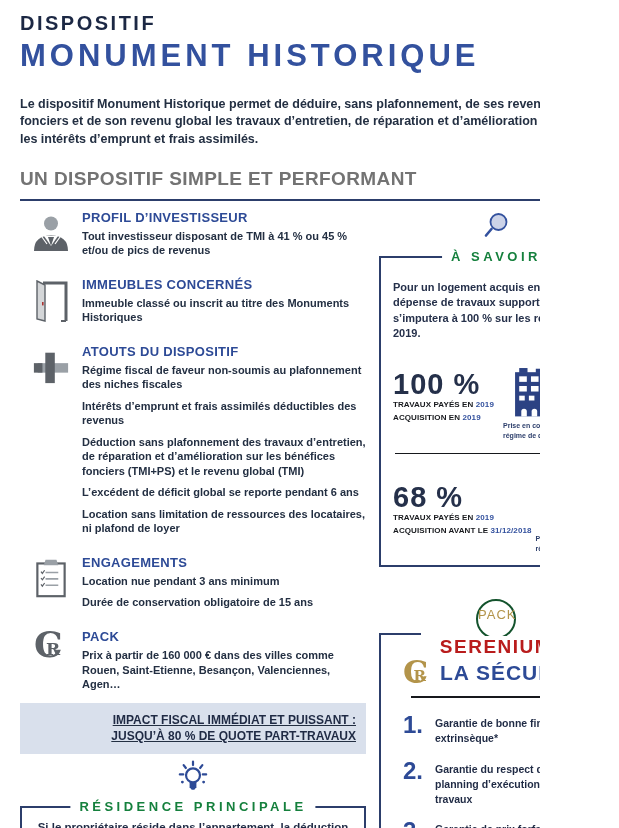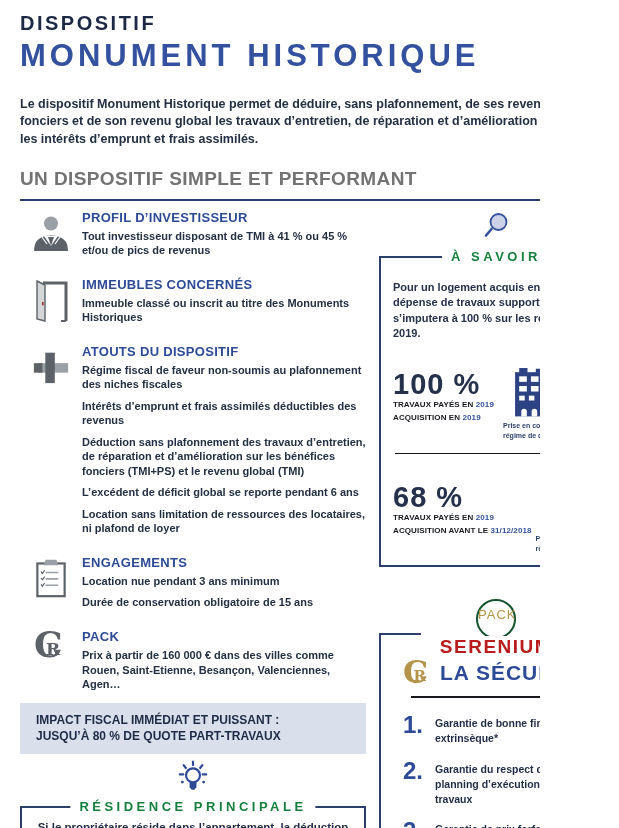--- a/index.html
+++ b/index.html
@@ -32,21 +32,21 @@
   .feat-body p:last-child { margin-bottom:0; }
 
   
   .crmono { display:inline-block; position:relative; width:36px; height:34px;
             font-family:"DejaVu Serif", serif; font-weight:700; color:#5d6268; }
   .crmono .c { position:absolute; left:1px; top:-6px; font-size:36px; line-height:36px; }
   .crmono .r { position:absolute; left:13px; top:7px; font-size:17px; }
   .crmono.gold { color:#b3944a; width:30px; height:28px; transform:scale(0.88); transform-origin:left center; }
 
   
-  .impact { background:#d9e0ec; text-align:left; padding:9px 16px; margin-top:-2px; }
+  .impact { background:#d9e0ec; text-align:right; padding:9px 10px; margin-top:-2px;text-decoration:underline; }
   .impact div { font-size:12px; font-weight:700; color:#1f2a44; line-height:1.4; font-stretch:condensed; }
 
   
   .bulb-wrap { text-align:center; margin:6px 0 4px; }
 
   
   .tbox { position:relative; border:2px solid #2c3e6b; background:#fff; }
   .tbox-title { position:absolute; top:-9px; left:50%; transform:translateX(-50%);
                 background:#fff; padding:0 9px; white-space:nowrap;
                 font-size:13px; font-weight:700; letter-spacing:3.5px; color:#15803d; font-stretch:condensed; }

